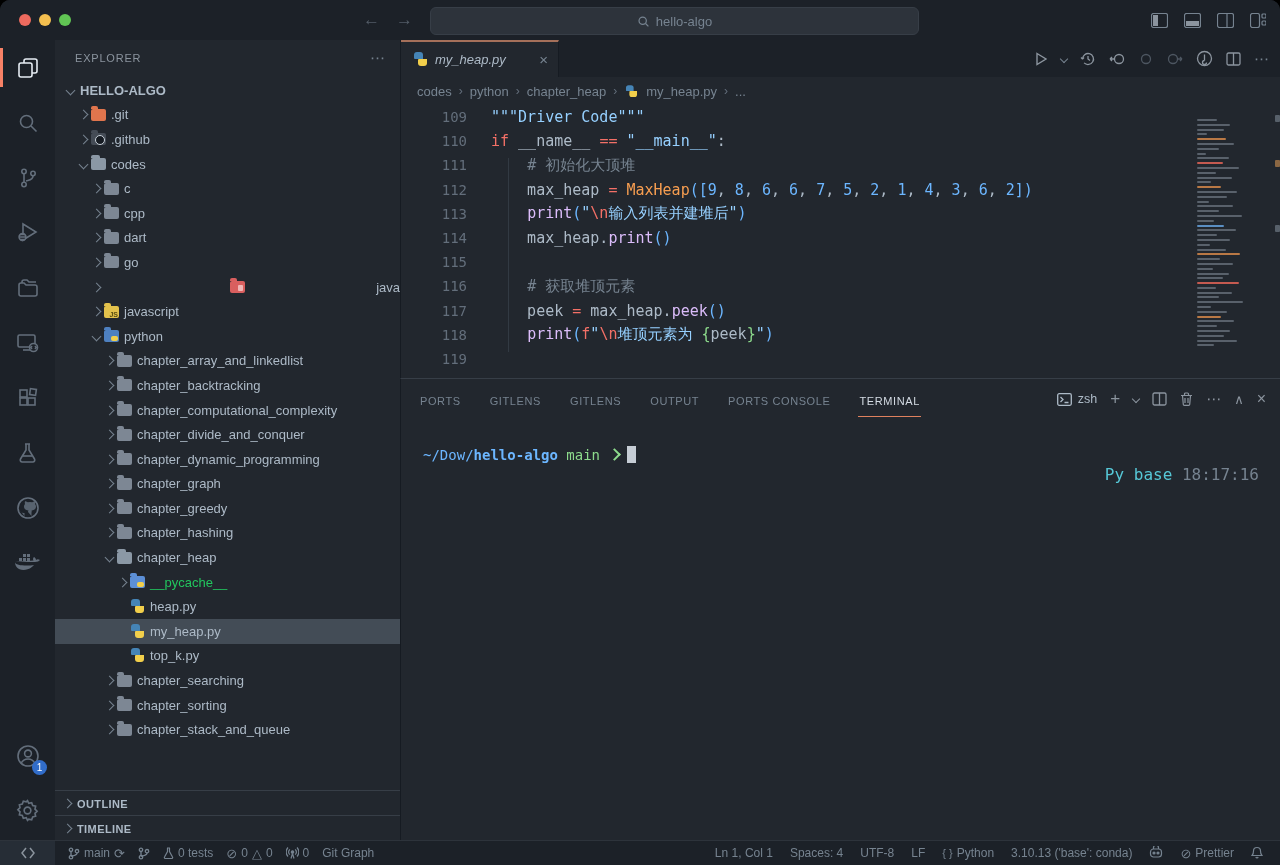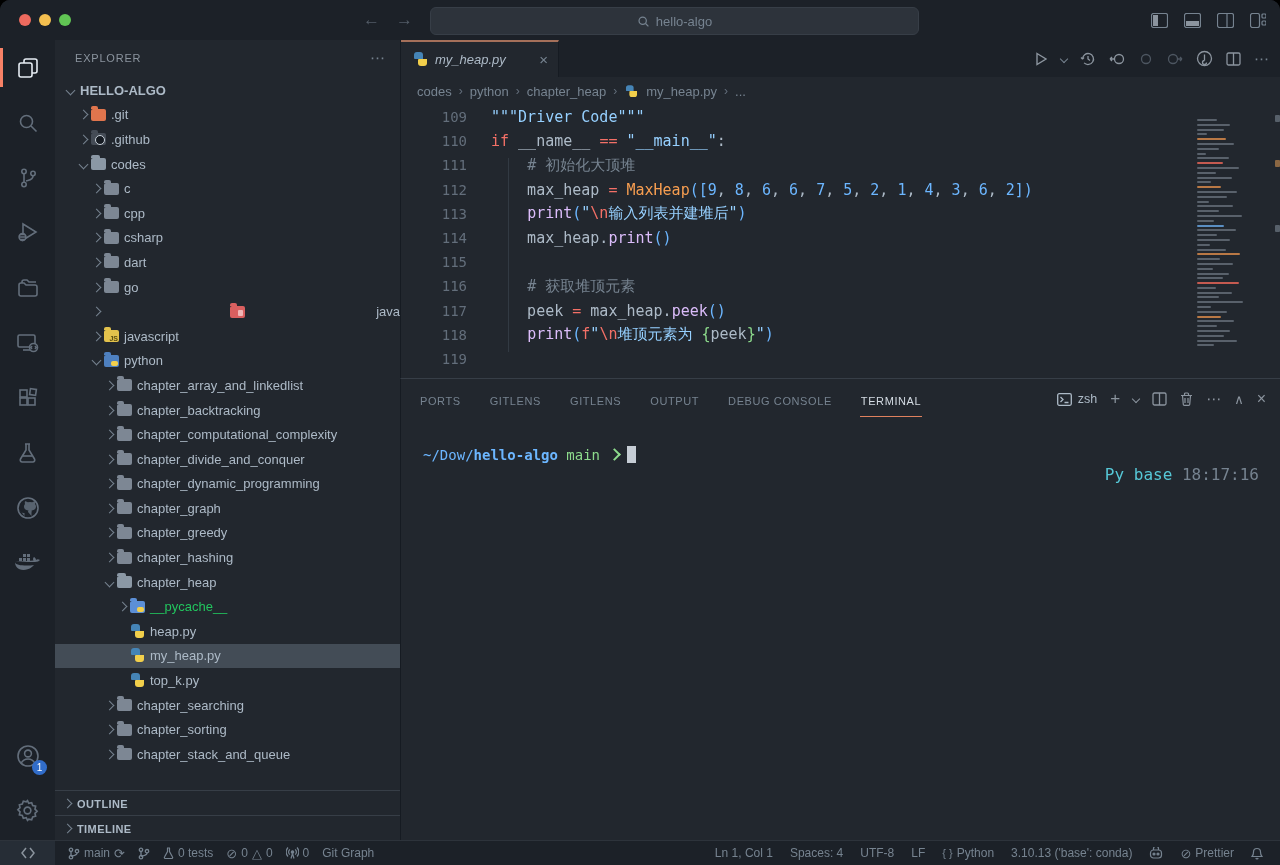--- a/index.html
+++ b/index.html
@@ -89,21 +89,21 @@
   .promptline{position:absolute;left:22px;top:27px;display:flex;align-items:center;white-space:pre;}
   .pt-path{color:#6cb6ff}.pt-repo{color:#6cb6ff;font-weight:bold}.pt-branch{color:#8ddb8c}.pt-sp{color:#adbac7}
   .parrow{display:inline-block;width:7px;height:7px;border-right:2px solid #8ddb8c;border-top:2px solid #8ddb8c;transform:rotate(45deg);margin:0 8px 0 2px;}
   .cursorblock{display:inline-block;width:9px;height:17px;background:#c6cdd5;}
   .promptinfo{position:absolute;right:22px;top:27px;white-space:pre;font-size:16px;}
   .pi-env{color:#56c7d6}.pi-time{color:#768390}
   
   .statusbar{position:absolute;left:0;top:840px;width:1280px;height:25px;background:#1c2128;border-top:1px solid #2d333b;box-sizing:border-box;display:flex;align-items:center;font-size:12px;color:#768390;}
   .sb-remote{width:55px;height:100%;background:#262d36;display:flex;align-items:center;justify-content:center;color:#8b949e;}
   .sbi{display:flex;align-items:center;gap:4px;margin-left:13px;white-space:nowrap;}
-  .sb-right{margin-left:auto;display:flex;align-items:flex-end;}
+  .sb-right{margin-left:auto;display:flex;align-items:flex-start;}
   .sb-right .sbi{margin-left:0;margin-right:17px;}
   .glyph{font-size:13px;line-height:1;}
 </style>
 </head>
 <body>
 
 <div class="app">
 
   <div class="titlebar">
     <div class="lights">
@@ -272,27 +272,20 @@
           </span>
           <span class="fi"></span>
           <span class="tlabel">c</span>
         </div>
         <div class="trow" style="padding-left: 33px;">
           <span class="chev">
             <span class="cv cv-r"></span>
           </span>
           <span class="fi"></span>
           <span class="tlabel">cpp</span>
-        </div>
-        <div class="trow" style="padding-left: 33px;">
-          <span class="chev">
-            <span class="cv cv-r"></span>
-          </span>
-          <span class="fi"></span>
-          <span class="tlabel">csharp</span>
         </div>
         <div class="trow" style="padding-left: 33px;">
           <span class="chev">
             <span class="cv cv-r"></span>
           </span>
           <span class="fi"></span>
           <span class="tlabel">dart</span>
         </div>
         <div class="trow" style="padding-left: 33px;">
           <span class="chev">
@@ -565,21 +558,21 @@
       </div>
     </div>
   </div>
 
   <div class="panel">
     <div class="panel-tabs">
         <span class="ptab">PORTS</span>
         <span class="ptab">GITLENS</span>
         <span class="ptab">GITLENS</span>
         <span class="ptab">OUTPUT</span>
-        <span class="ptab">DEBUG CONSOLE</span>
+        <span class="ptab">PORTS CONSOLE</span>
         <span class="ptab active">TERMINAL</span>
       </div>
 
     <div class="panel-actions">
       <span class="shellcell">
         <svg width="15" height="13" viewBox="0 0 15 13" fill="none" stroke="#adbac7" stroke-width="1.3">
             <rect x="0.7" y="0.7" width="13.6" height="11.6" rx="1.5"></rect>
             <path d="M3.5 4l2.5 2.5L3.5 9M7.5 9.5h4"></path>
           </svg>
         <span>zsh</span>

